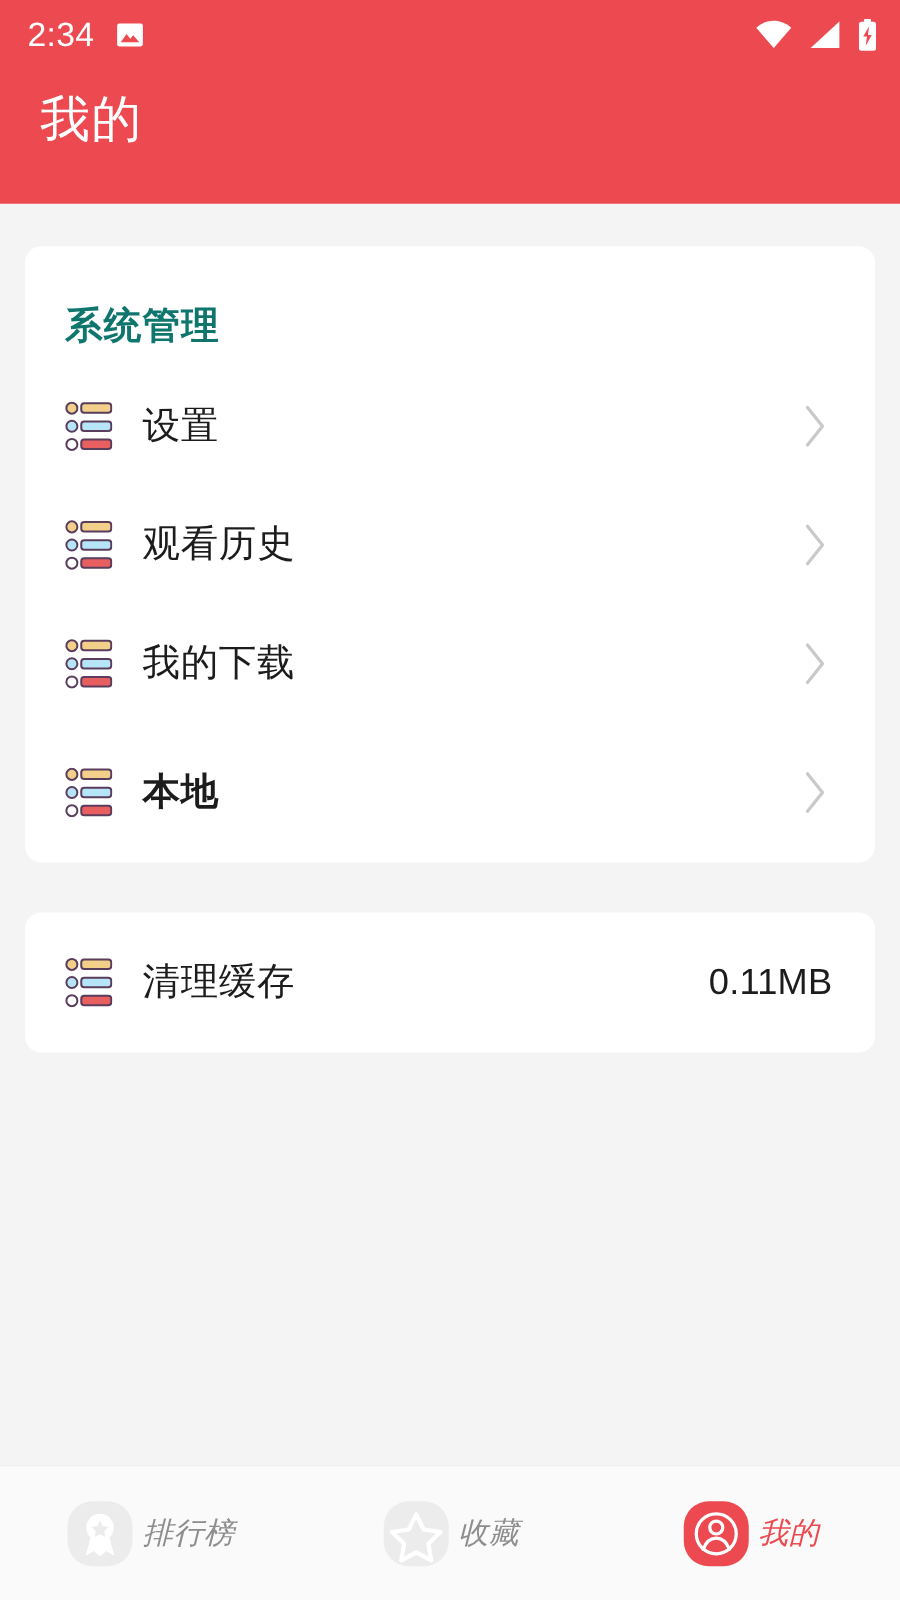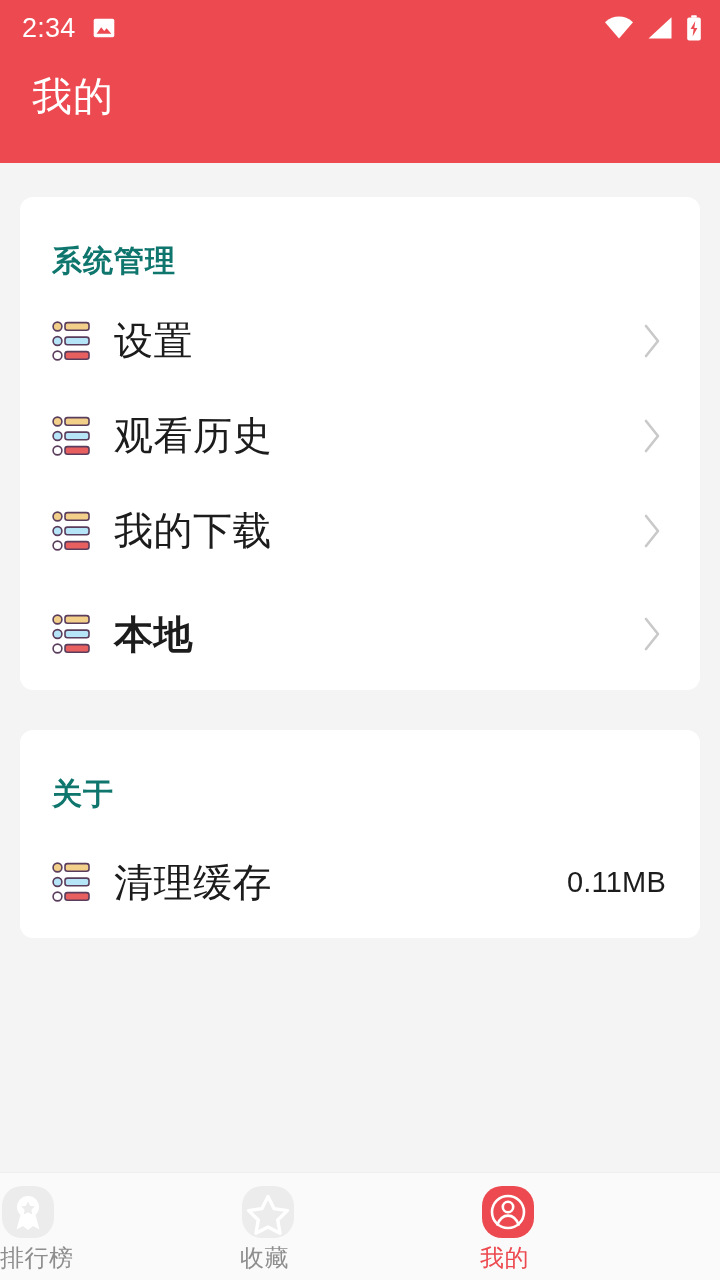--- a/index.html
+++ b/index.html
@@ -111,21 +111,21 @@
   }
 
   .row-icon {
     flex: 0 0 auto;
     width: 38px;
     height: 40px;
     margin-right: 24px;
   }
 
   .row-label {
-    font-size: 39px;
+    font-size: 30px;
     color: #1c1c1c;
     letter-spacing: 0.5px;
     line-height: 1;
   }
 
   .row-spacer { flex: 1 1 auto; }
 
   .row-value {
     font-size: 29px;
     color: #1c1c1c;
@@ -146,23 +146,25 @@
     flex: 0 0 107px;
     height: 107px;
     background: #fafafa;
     border-top: 1px solid #efefef;
     display: flex;
     align-items: center;
   }
   .navitem {
     flex: 1 1 0;
     display: flex;
-    flex-direction: column;
+    flex-direction: row;
+    align-items: center;
     justify-content: center;
     gap: 6px;
+    font-style: italic;
   }
   .nav-icon {
     width: 56px;
     height: 56px;
     display: block;
   }
   .nav-label {
     font-size: 24px;
     color: #8e8e8e;
     line-height: 1;
@@ -301,21 +303,20 @@
         <span class="row-spacer"></span>
         <span class="chevron">
           <svg viewBox="0 0 22 38" width="22" height="38" aria-hidden="true">
             <path d="M4 4 L16 19 L4 34" fill="none" stroke="#c9c9c9" stroke-width="2.6" stroke-linecap="round" stroke-linejoin="round"></path>
           </svg>
         </span>
       </div>
     </div>
 
     <div class="card">
-      <div class="card-title">关于</div>
 
 
       <div class="row" style="height:112px;">
         <span class="row-icon">
           <svg viewBox="0 0 38 40" width="38" height="40" aria-hidden="true">
             <g stroke="#5a3d5c" stroke-width="1.6">
               <circle cx="5.5" cy="5.5" r="4.4" fill="#f2d08a"></circle>
               <rect x="13" y="1.6" width="24" height="7.6" rx="2.4" fill="#f2d08a"></rect>
               <circle cx="5.5" cy="20" r="4.4" fill="#b6e5f8"></circle>
               <rect x="13" y="16.1" width="24" height="7.6" rx="2.4" fill="#b6e5f8"></rect>

